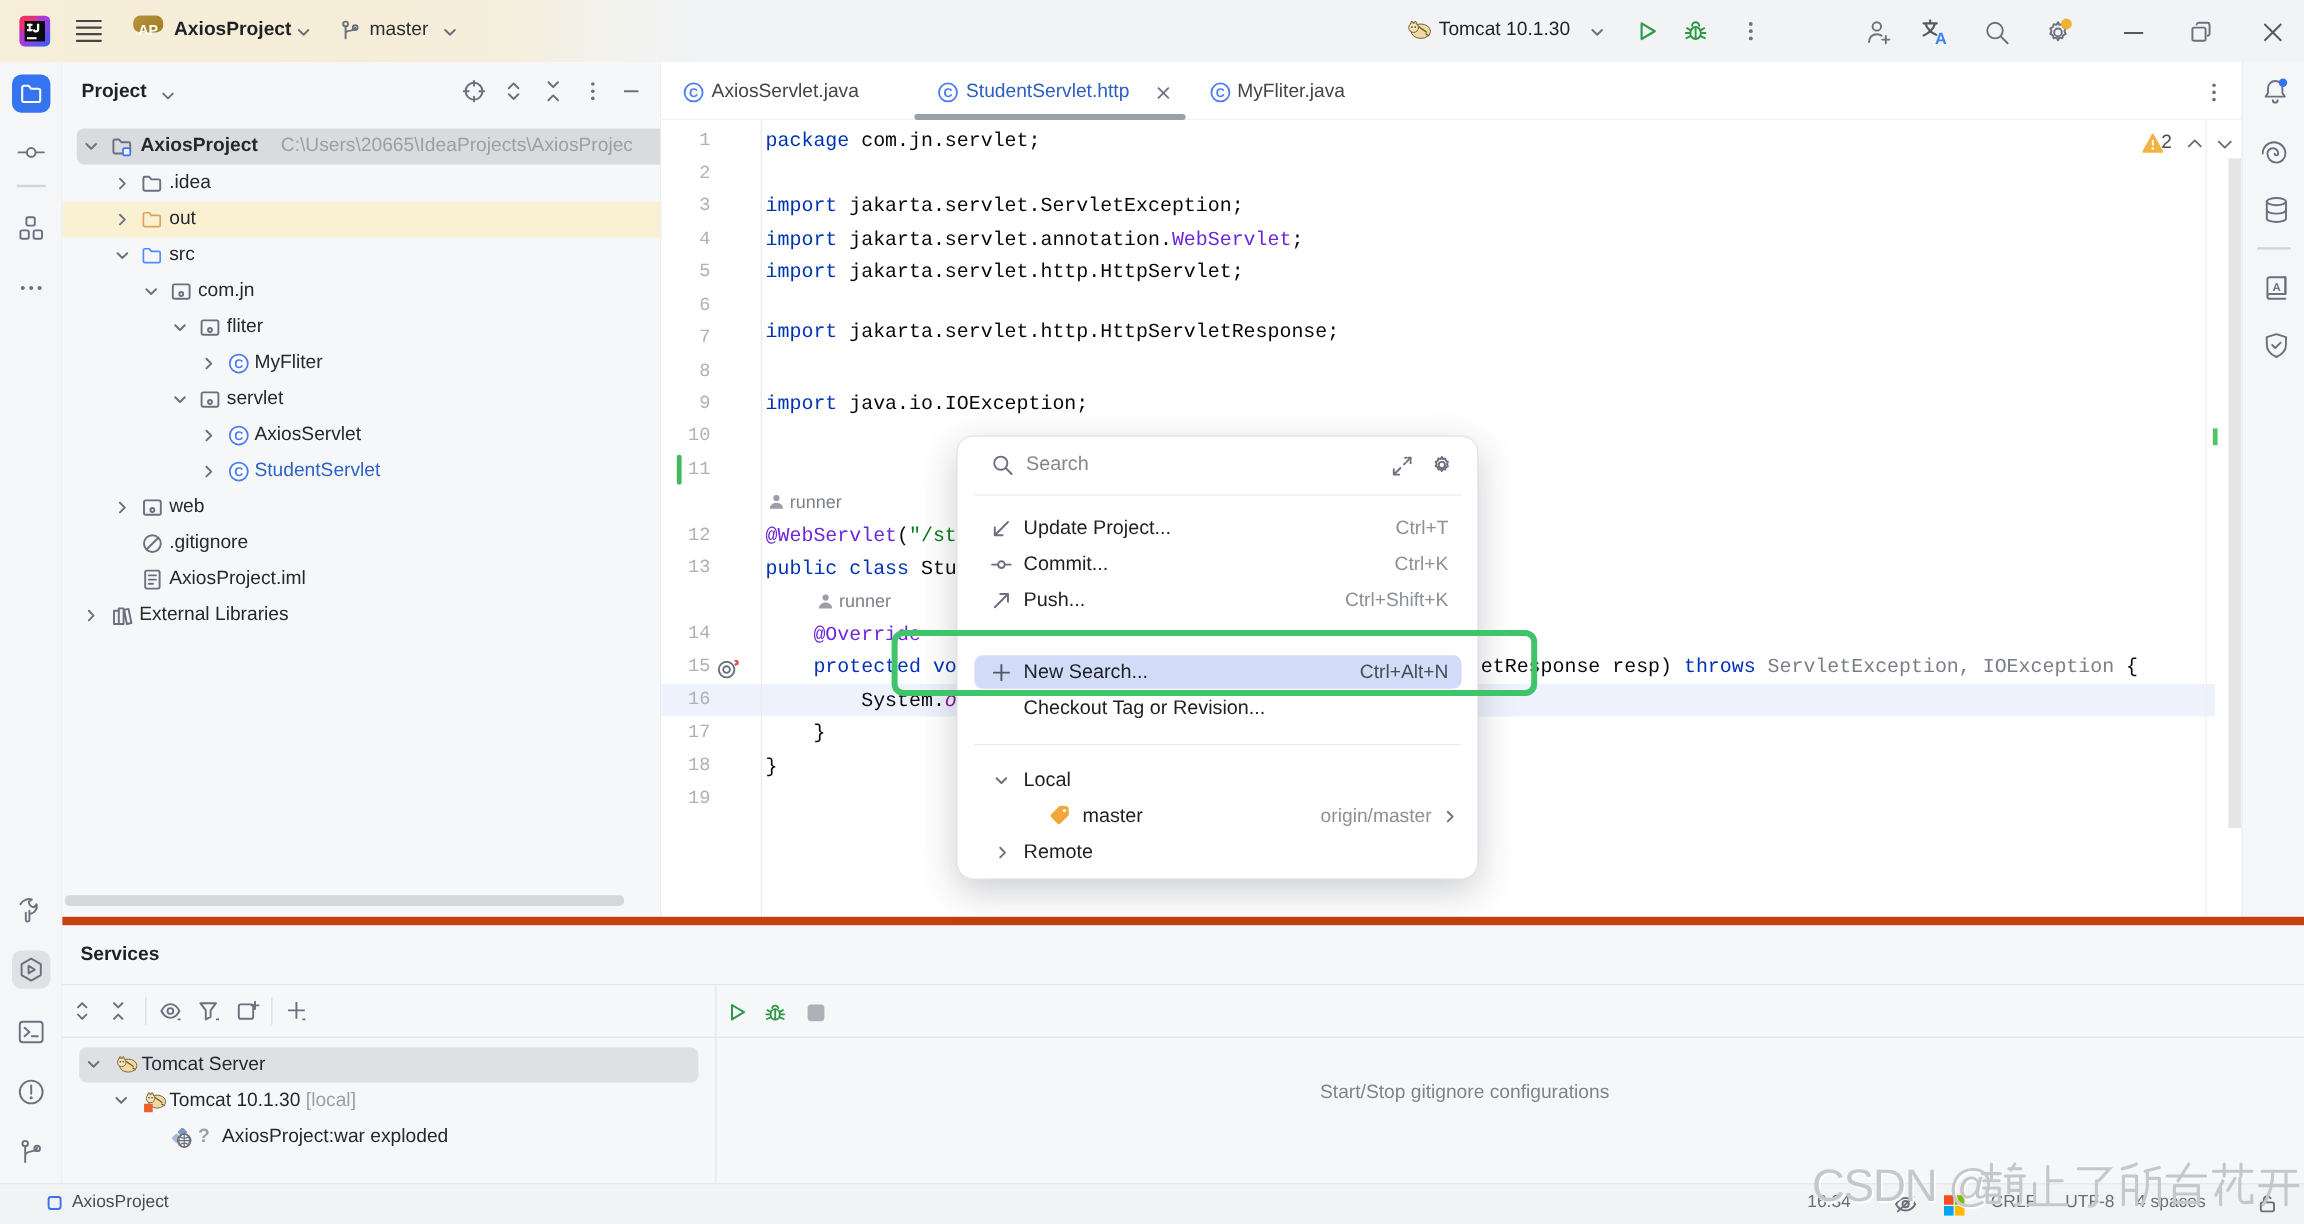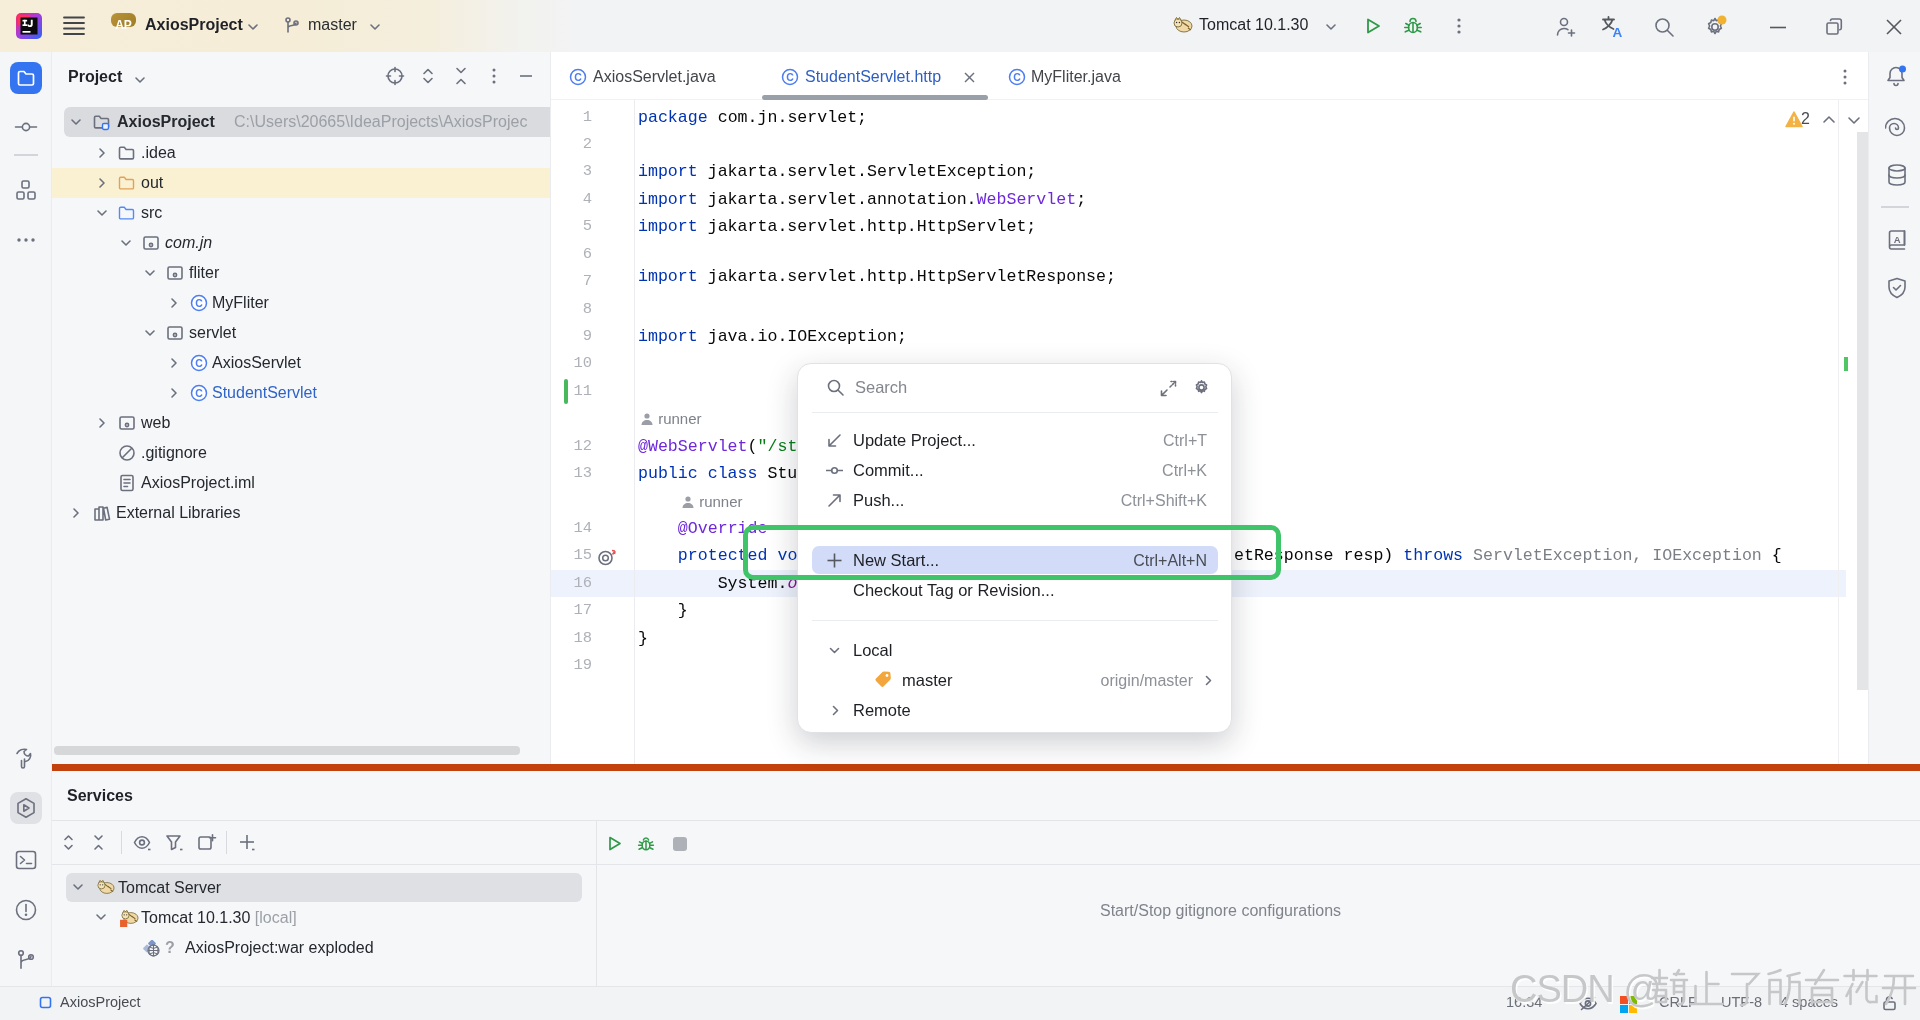--- a/index.html
+++ b/index.html
@@ -285,21 +285,21 @@
       </svg>
     <span class="abs" style="left:89px;top:152px;">src</span>
 
     <svg class="abs" style="left:68px;top:185px;" width="12" height="12" viewBox="0 0 12 12">
         <path d="M2 4 l4 4 4-4" class="ico"></path>
       </svg>
     <svg class="abs" style="left:90px;top:182px;" width="18" height="18" viewBox="0 0 18 18">
         <rect x="2" y="3" width="14" height="12" rx="1.5" class="ico" stroke-width="1.4"></rect>
         <circle cx="9" cy="11" r="1.6" class="ico" stroke-width="1.3"></circle>
       </svg>
-    <span class="abs" style="left:113px;top:182px;font-style:italic;">com.jn</span>
+    <span class="abs" style="left:113px;top:182px;">com.jn</span>
 
     <svg class="abs" style="left:92px;top:215px;" width="12" height="12" viewBox="0 0 12 12">
         <path d="M2 4 l4 4 4-4" class="ico"></path>
       </svg>
     <svg class="abs" style="left:114px;top:212px;" width="18" height="18" viewBox="0 0 18 18">
         <rect x="2" y="3" width="14" height="12" rx="1.5" class="ico" stroke-width="1.4"></rect>
         <circle cx="9" cy="11" r="1.6" class="ico" stroke-width="1.3"></circle>
       </svg>
     <span class="abs" style="left:137px;top:212px;">fliter</span>
 
@@ -708,21 +708,21 @@
   <div class="mi" style="top:127px;">Push...</div>
   <div class="ms" style="top:128px;">Ctrl+Shift+K</div>
 
   <div class="abs" style="left:14px;top:182px;width:406px;height:28px;background:#d2dcf8;border-radius:7px;"></div>
   <svg class="mic" style="top:188px;" width="17" height="17" viewBox="0 0 17 17">
       <g stroke="#55585e" stroke-width="1.6">
         <line x1="8.5" y1="1.5" x2="8.5" y2="15.5"></line>
         <line x1="1.5" y1="8.5" x2="15.5" y2="8.5"></line>
       </g>
     </svg>
-  <div class="mi" style="top:187px;">New Start...</div>
+  <div class="mi" style="top:187px;">New Search...</div>
   <div class="ms" style="top:188px;color:#494d54;">Ctrl+Alt+N</div>
 
   <div class="mi" style="top:217px;">Checkout Tag or Revision...</div>
   <div class="abs" style="left:14px;top:256px;width:406px;height:1px;background:#ebecee;"></div>
 
   <svg class="mic" style="left:30px;top:280px;" width="13" height="13" viewBox="0 0 13 13">
       <path d="M2.5 4.5 l4 4 4-4" class="ico" stroke-width="1.5"></path>
     </svg>
   <div class="mi" style="top:277px;">Local</div>
 

